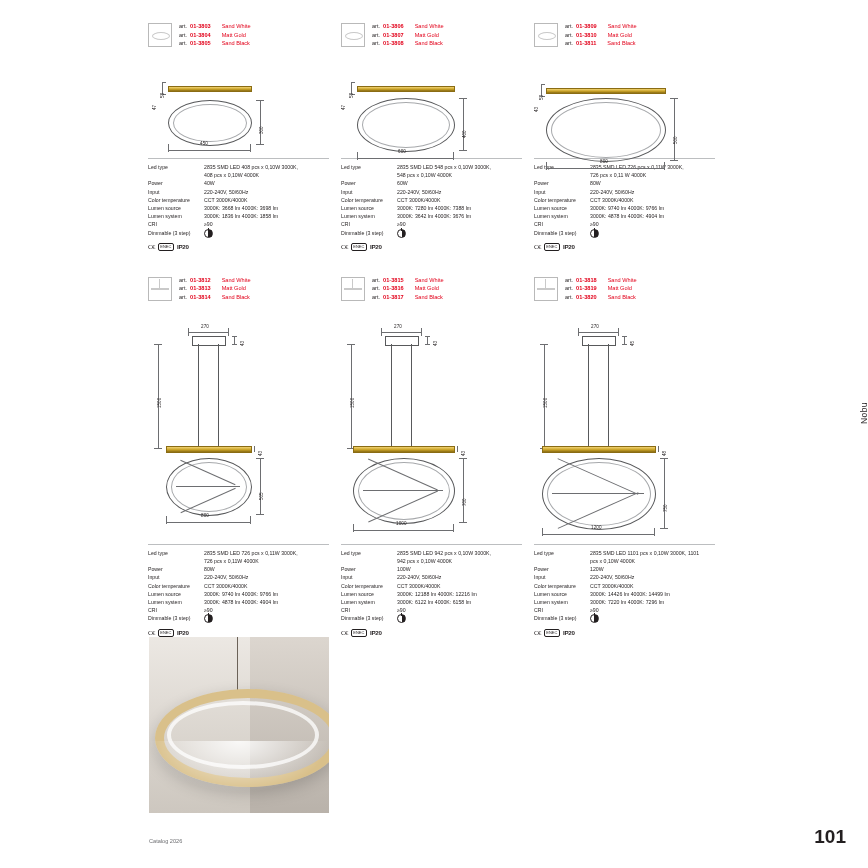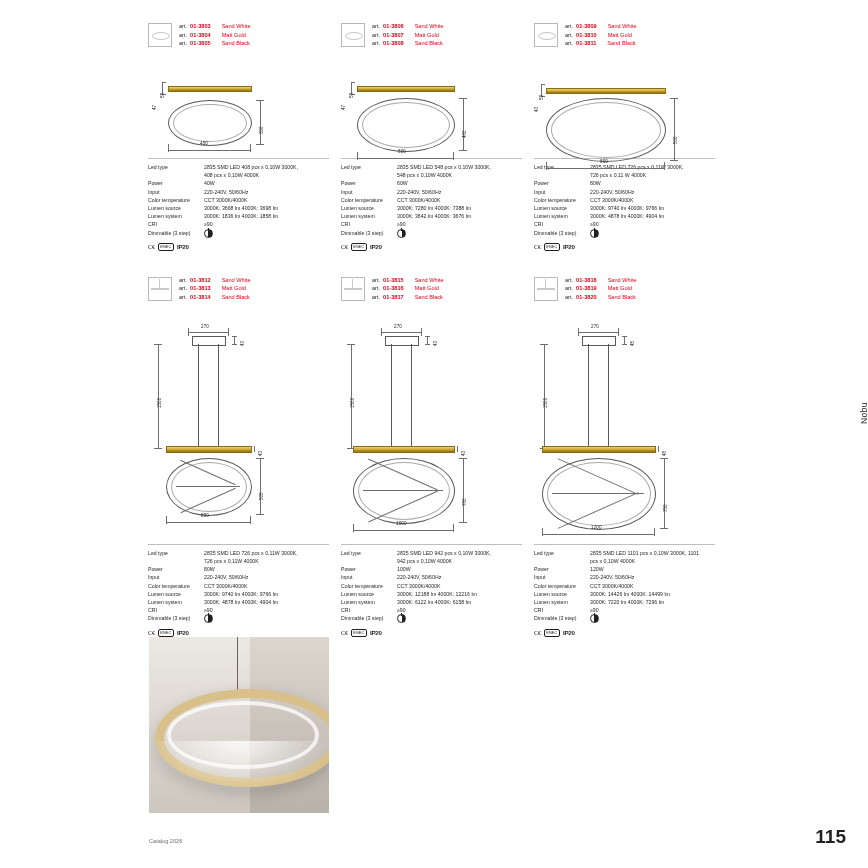--- a/index.html
+++ b/index.html
@@ -676,14 +676,14 @@
     <div class="ph-bg"></div>
     <div class="ph-wall"></div>
     <div class="ph-wall2"></div>
     <div class="ph-cord"></div>
     <div class="ph-ring"></div>
     <div class="ph-ring-in"></div>
     <div class="ph-glow"></div>
   </div>
 
   <div class="cat">Catalog 2026</div>
-  <div class="pageno">115</div>
+  <div class="pageno">101</div>
 </div>
 
 </body></html>

